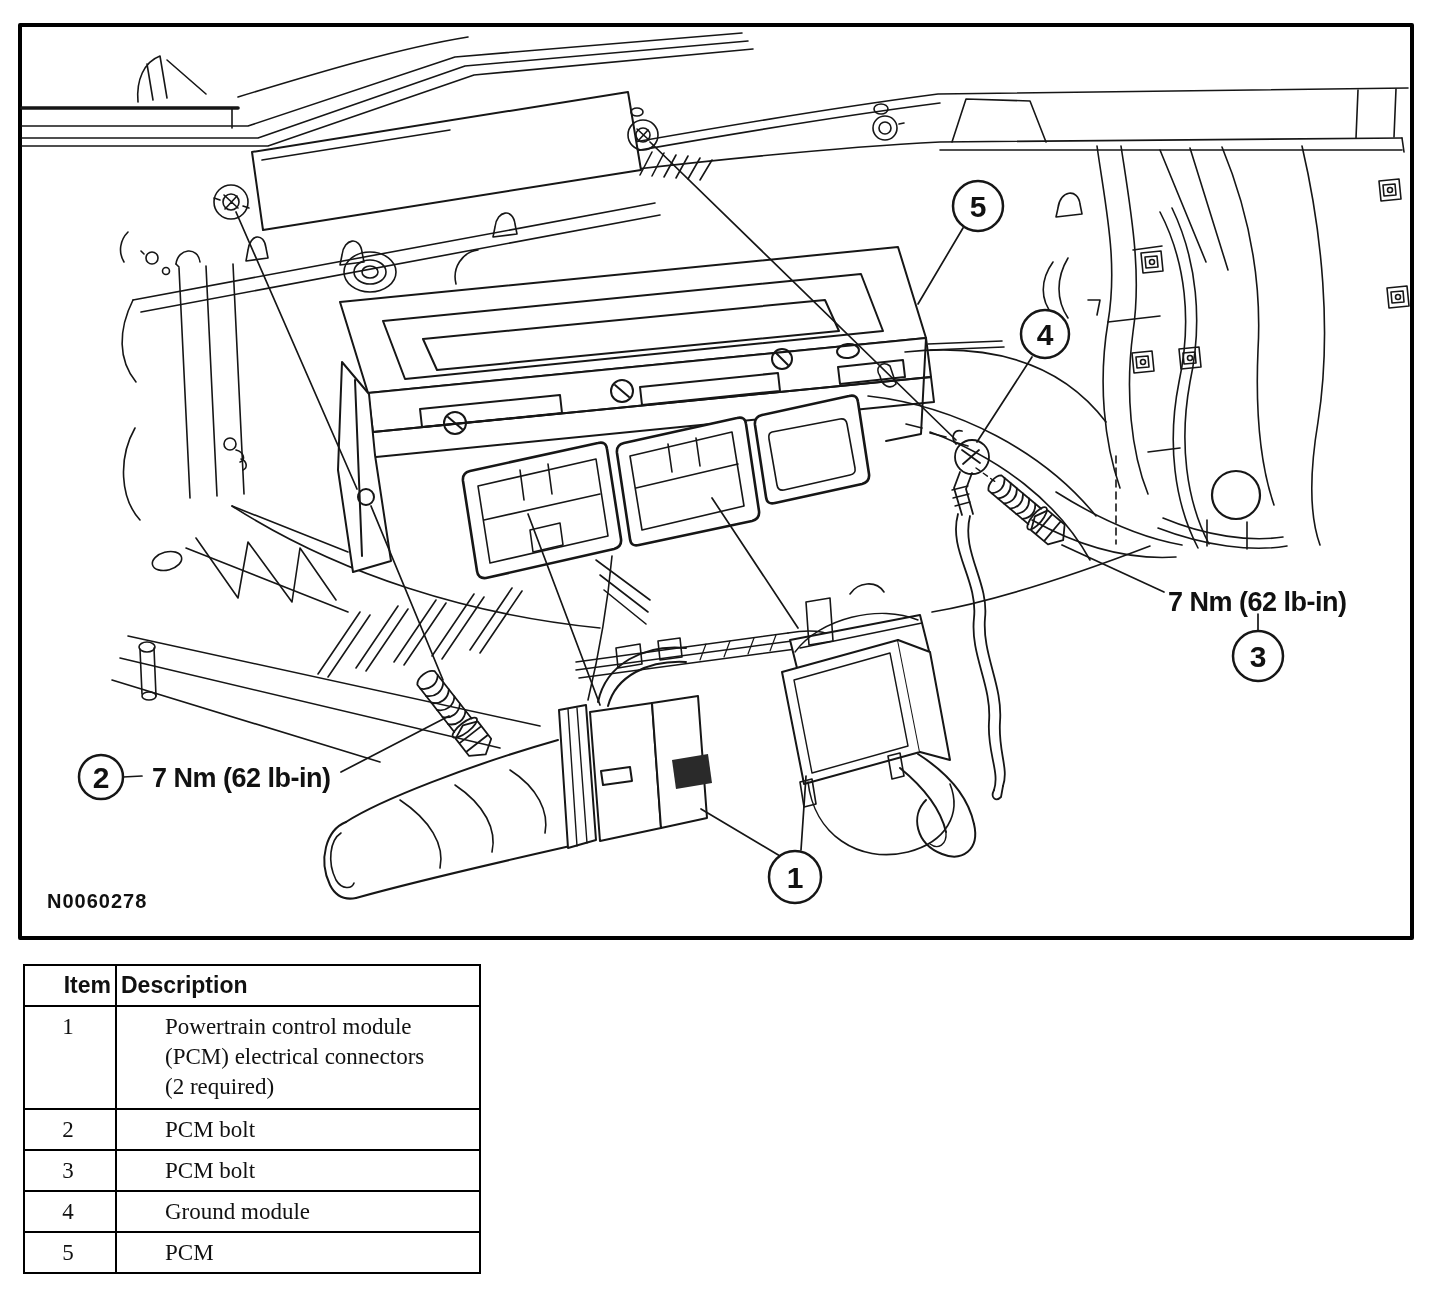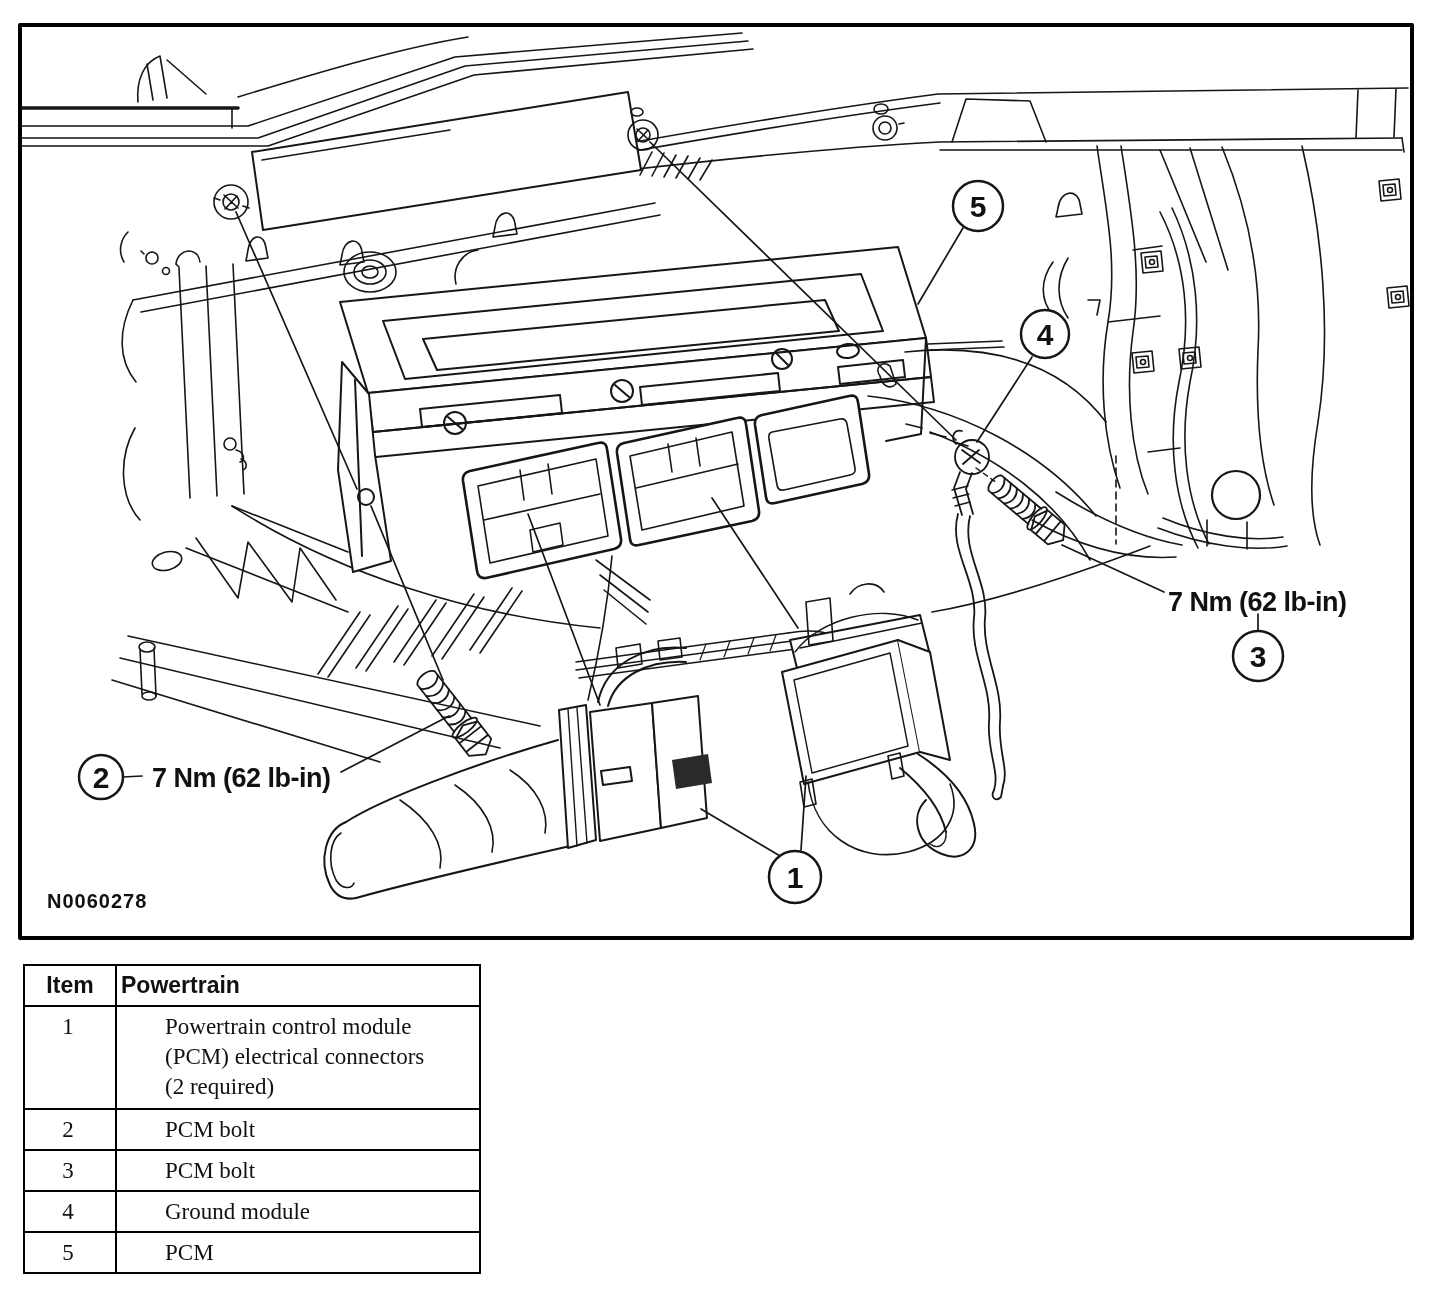--- a/index.html
+++ b/index.html
@@ -12,21 +12,21 @@
   .callout-num{font-family:"Liberation Sans",sans-serif;font-weight:bold;font-size:30px;fill:#111;
                text-anchor:middle;}
   .figure-id{font-family:"Liberation Sans",sans-serif;font-weight:bold;font-size:20px;
              letter-spacing:1px;fill:#111;}
   
   #parts-table{position:absolute;left:23px;top:964px;border-collapse:collapse;
                background:#fff;table-layout:fixed;}
   #parts-table,#parts-table th,#parts-table td{border:2.5px solid #000;}
   #parts-table th{font-family:"Liberation Sans",sans-serif;font-weight:bold;font-size:23px;
                   padding:6px 4px 6px 4px;text-align:left;vertical-align:middle;}
-  #parts-table th.col-item{text-align:center;}
+  #parts-table th.col-item{text-align:right;}
   #parts-table td{font-family:"Liberation Serif",serif;font-size:23px;vertical-align:top;
                   padding:5px 8px 4px 14px;line-height:30px;}
   #parts-table td.cell-item{text-align:center;padding-left:4px;}
   #parts-table td.cell-desc{white-space:pre-line;padding-left:48px;}
   .col-item{width:82px;}
   .col-desc{width:364px;}
 </style>
 </head>
 <body>
 
@@ -311,21 +311,21 @@
 </svg>
 
 <table id="parts-table">
   <colgroup>
         <col class="col-item">
         <col class="col-desc">
       </colgroup>
   <tbody>
         <tr>
     <th class="col-item">Item</th>
-    <th>Powertrain</th>
+    <th>Description</th>
   </tr>
   <tr style="height:103px;">
     <td class="cell-item">1</td>
     <td class="cell-desc">Powertrain control module
 (PCM) electrical connectors
 (2 required)</td>
   </tr>
   <tr style="height:38px;">
     <td class="cell-item">2</td>
     <td class="cell-desc">PCM bolt</td>

